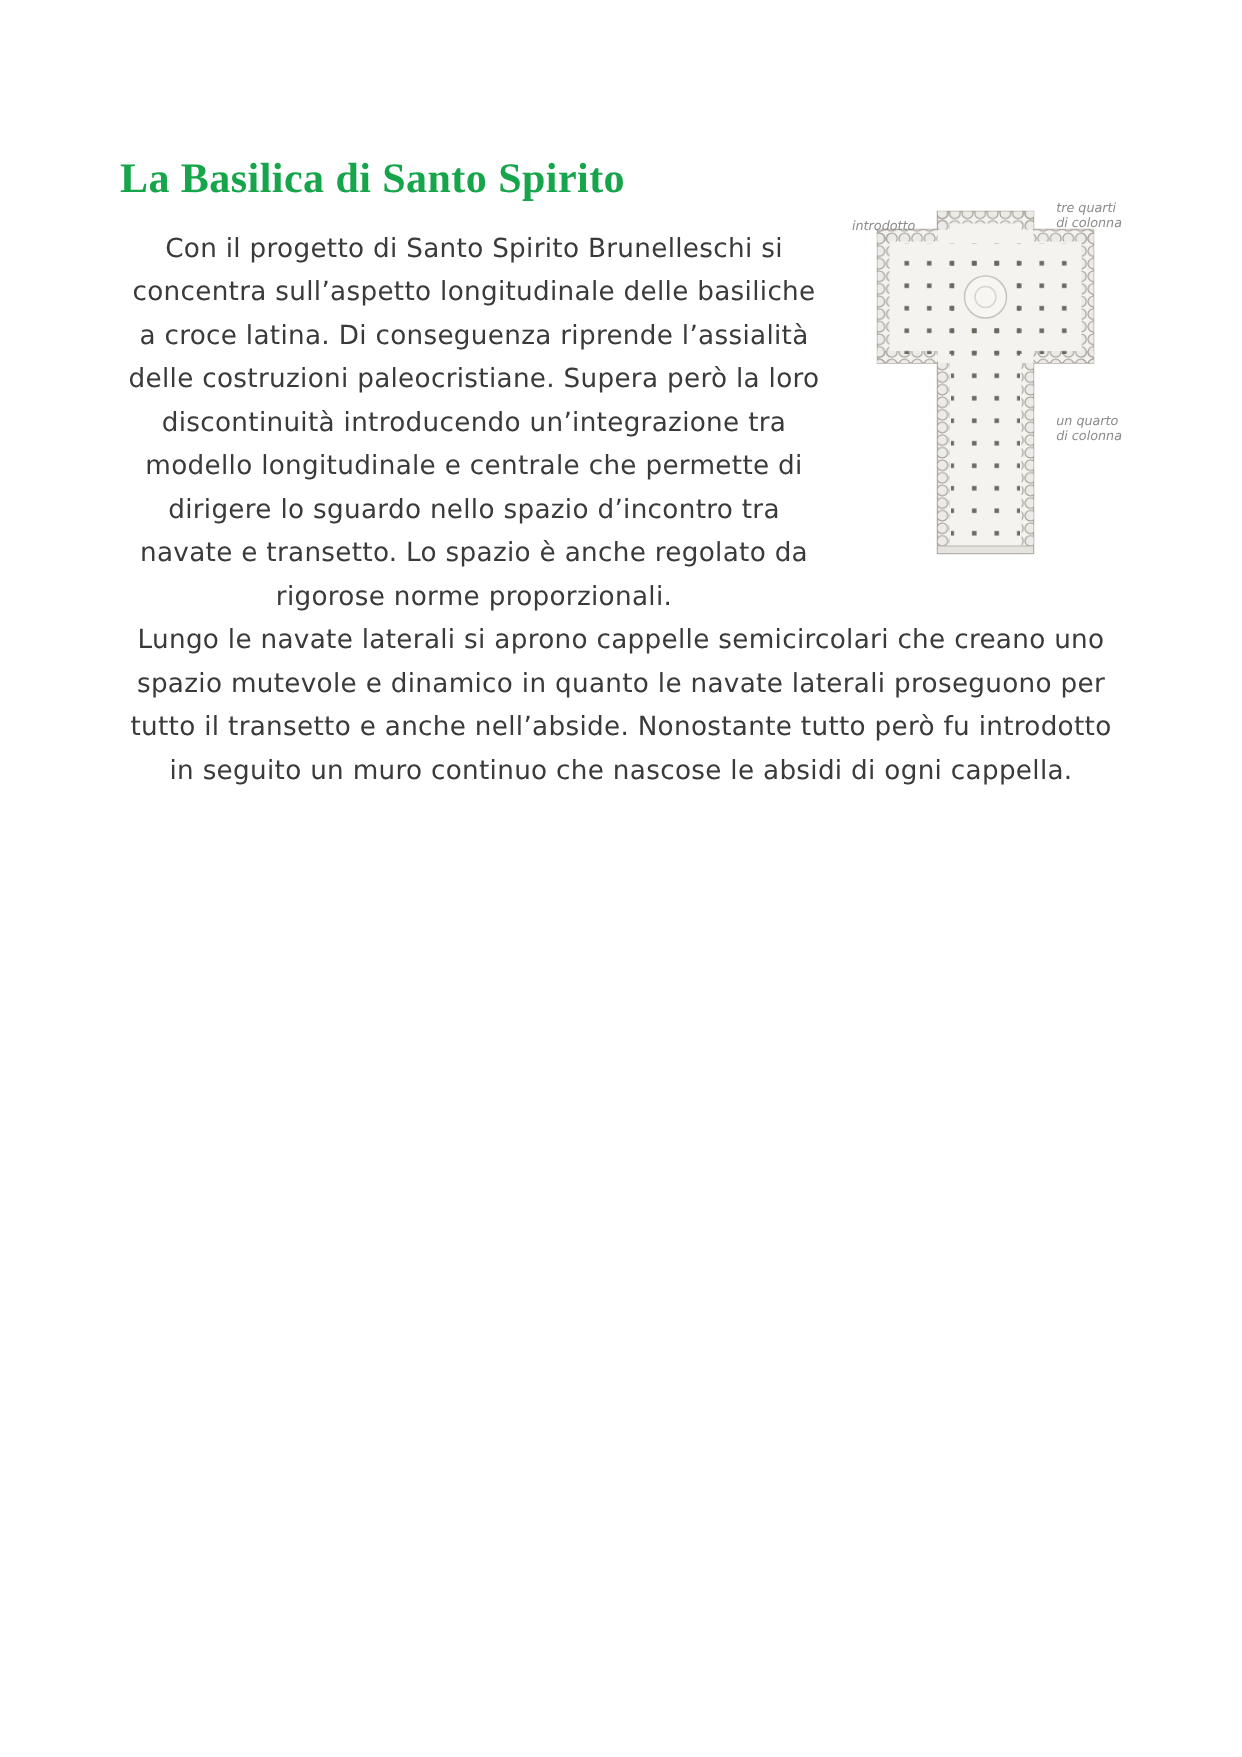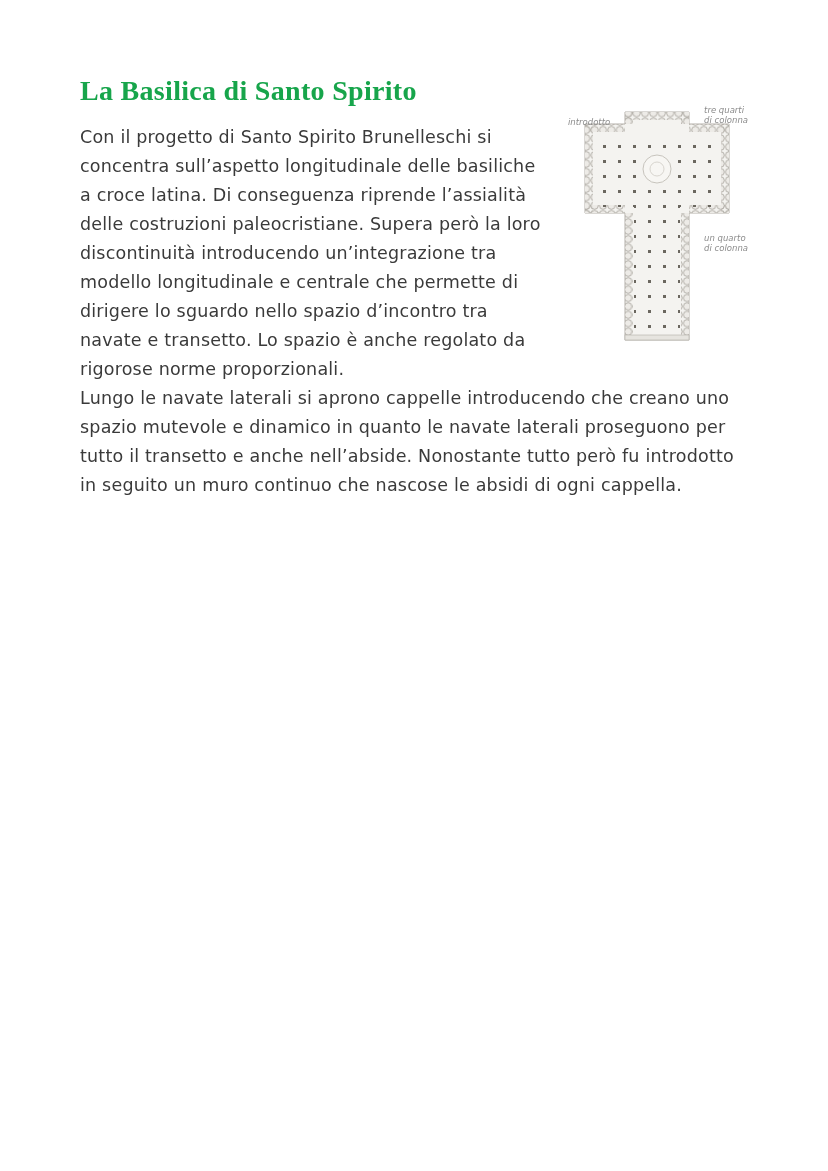--- a/index.html
+++ b/index.html
@@ -1,59 +1,59 @@
 <!DOCTYPE html>
 <html><head>
 <meta charset="utf-8">
 <style>
   html,body { margin:0; padding:0; background:#ffffff; }
   .page {
     position:relative;
     width:828px; height:1171px;
     background:#ffffff;
     box-sizing:border-box;
-    padding:75px 80px 0 80px;
+    padding:104px 80px 0 80px;
     overflow:hidden;
     font-family:"DejaVu Sans", sans-serif;
   }
   .doc-title {
     font-family:"Liberation Serif", serif;
     font-weight:bold;
     font-size:28px;
     letter-spacing:0.3px;
     color:#17a54b;
     margin:0 0 16px 0;
   }
   .body-text {
     font-size:17.5px;
     line-height:29px;
     letter-spacing:0.2px;
     color:#3a3a3a;
     margin:0;
-    text-align:left;
+    text-align:center;
   }
   .figure {
     float:right;
     position:relative;
     width:180px;
     height:248px;
     margin:-20px 0 6px 16px;
   }
   .figure svg { position:absolute; left:14px; top:6px; }
   .plan-label {
     position:absolute;
     font-size:8.5px;
     line-height:1.2;
     color:#8b8b8b;
     white-space:pre-line;
     font-style:italic;
   }
   .label-semicolonna { left:0; top:14px; }
   .label-tre-quarti  { right:0; top:2px; }
-  .label-un-quarto   { right:0; top:130px; }
+  .label-un-quarto   { right:0; top:144px; }
 </style>
 </head>
 <body>
 
 <div class="page">
 
   <h1 class="doc-title">La Basilica di Santo Spirito</h1>
 
   <div class="figure">
     <svg width="150" height="238" viewBox="0 0 150 238" aria-hidden="true">
@@ -89,15 +89,15 @@
       <rect x="43" y="226" width="64" height="5" fill="#e6e4df" stroke="#b3afa8" stroke-width="0.6"></rect>
     </svg>
     <span class="plan-label label-semicolonna">introdotto</span>
     <span class="plan-label label-tre-quarti">tre quarti
 di colonna</span>
     <span class="plan-label label-un-quarto">un quarto
 di colonna</span>
   </div>
 
   <p class="body-text">Con il progetto di Santo Spirito Brunelleschi si concentra sull’aspetto longitudinale delle basiliche a croce latina. Di conseguenza riprende l’assialità delle costruzioni paleocristiane. Supera però la loro discontinuità introducendo un’integrazione tra modello longitudinale e centrale che permette di dirigere lo sguardo nello spazio d’incontro tra navate e transetto. Lo spazio è anche regolato da rigorose norme proporzionali.</p>
-  <p class="body-text">Lungo le navate laterali si aprono cappelle introducendo che creano uno spazio mutevole e dinamico in quanto le navate laterali proseguono per tutto il transetto e anche nell’abside. Nonostante tutto però fu introdotto in seguito un muro continuo che nascose le absidi di ogni cappella.</p>
+  <p class="body-text">Lungo le navate laterali si aprono cappelle semicircolari che creano uno spazio mutevole e dinamico in quanto le navate laterali proseguono per tutto il transetto e anche nell’abside. Nonostante tutto però fu introdotto in seguito un muro continuo che nascose le absidi di ogni cappella.</p>
 
 </div>
 
 </body></html>

